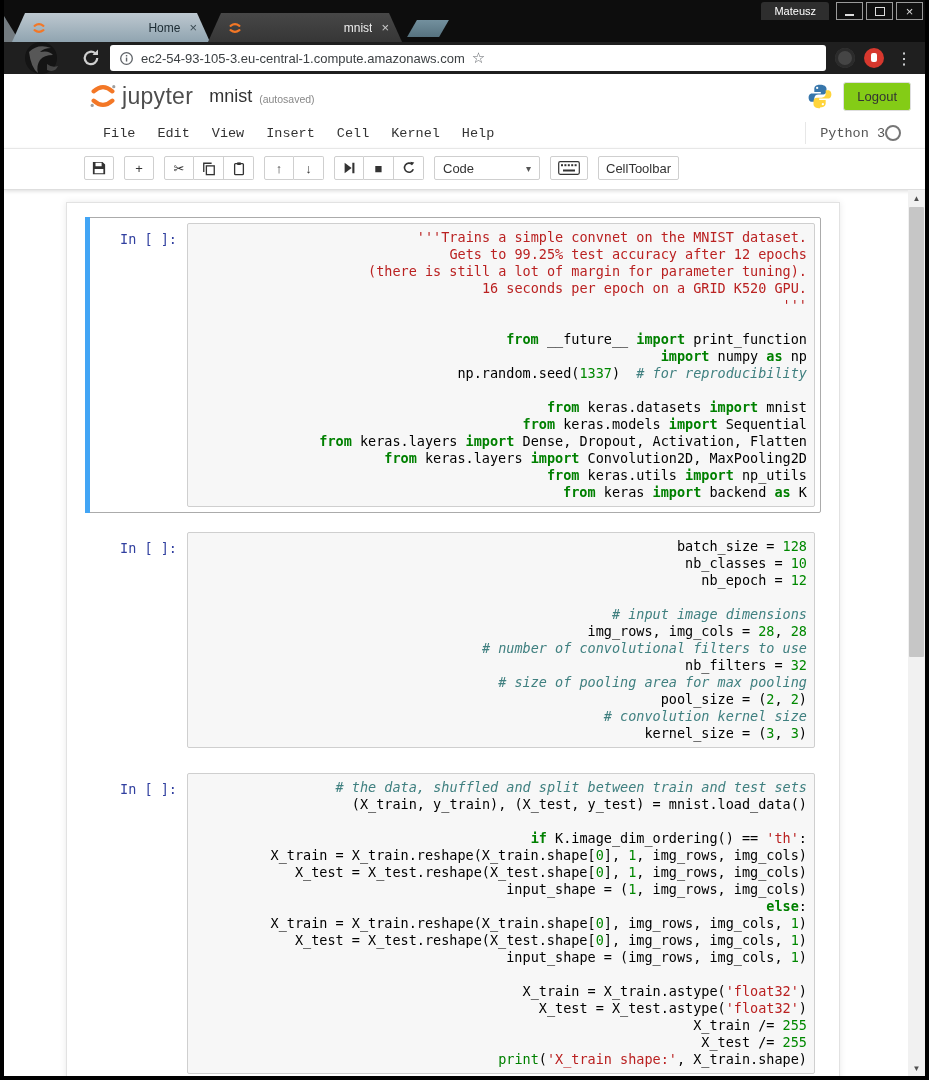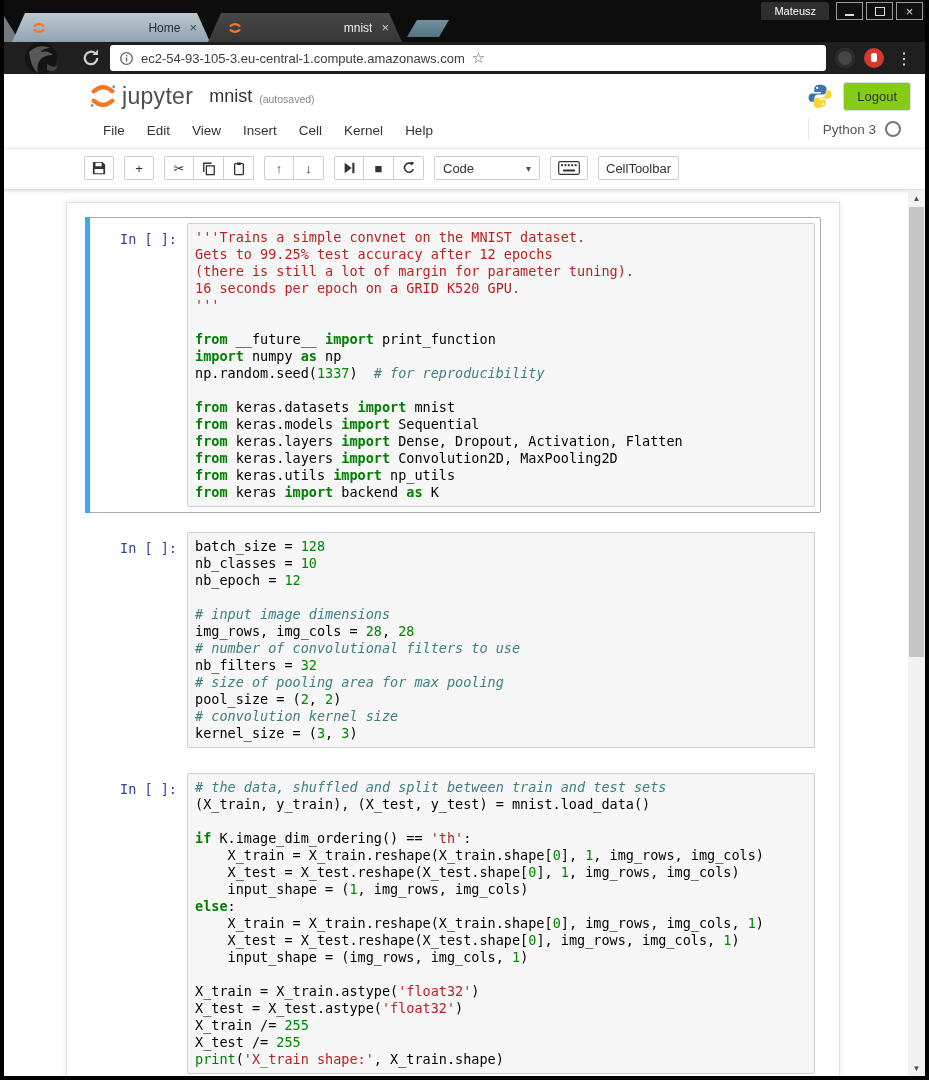--- a/index.html
+++ b/index.html
@@ -43,24 +43,24 @@
 
   
   .header-row{display:flex;align-items:center;height:44px;padding:0 14px 0 84px;flex:none;background:#fff;}
   .logo-text{font-size:23px;color:#4e4e4e;margin-left:4px;letter-spacing:.3px;}
   .nb-title{font-size:18px;color:#333;margin-left:16px;}
   .autosave{font-size:10.5px;color:#888;margin-left:7px;margin-top:5px;}
   .spacer{flex:1;}
   .logout-btn{border:1px solid #dedede;border-radius:3px;padding:6px 13px;font-size:13px;color:#333;
     background:#84cc16;margin-left:10px;}
 
-  .menubar{display:flex;align-items:flex-start;height:30px;padding:0 14px 0 88px;flex:none;background:#fff;
-    border-bottom:1px solid #f0f0f0;}
+  .menubar{display:flex;align-items:center;height:30px;padding:0 14px 0 88px;flex:none;background:#fff;
+    border-bottom:1px solid #f0f0f0;font-family:Liberation Mono, monospace;}
   .menu-item{padding:5px 11px;font-size:13.5px;color:#333;}
-  .kernel-area{margin-left:auto;display:flex;align-items:center;gap:9px;border-left:1px solid #e7e7e7;
+  .kernel-area{margin-left:auto;display:flex;align-items:center;gap:0;border-left:1px solid #e7e7e7;
     padding:3px 10px 3px 14px;color:#555;font-size:13.5px;}
   .kernel-circle{width:12px;height:12px;border:2px solid #767676;border-radius:50%;}
 
   
   .nb-toolbar{display:flex;align-items:center;gap:10px;padding:7px 0 9px 80px;flex:none;background:#fff;
     border-bottom:1px solid #dedede;box-shadow:0 1px 4px rgba(0,0,0,.15);position:relative;z-index:3;}
   .btn-group{display:flex;}
   .tbtn{height:24px;min-width:30px;background:#fff;border:1px solid #cfcfcf;display:flex;align-items:center;
     justify-content:center;padding:0 7px;color:#333;font-size:13px;box-sizing:border-box;border-radius:2px;}
   .btn-group .tbtn{border-radius:0;}
@@ -76,21 +76,21 @@
   .notebook-container{position:absolute;left:62px;top:12px;width:774px;height:1200px;box-sizing:border-box;
     background:#fff;border:1px solid #e2e2e2;box-shadow:0 0 7px rgba(0,0,0,.09);padding:14px 18px;}
   .cell{display:flex;border:1px solid transparent;padding:5px;position:relative;margin-bottom:13px;}
   .cell.selected{border-color:#ababab;border-radius:2px;}
   .cell.selected::before{content:"";position:absolute;left:-1px;top:-1px;bottom:-1px;width:5px;
     background:var(--selected_cell,#42A5F5);}
   .prompt{flex:none;width:96px;text-align:right;padding:8px 10px 0 0;box-sizing:border-box;
     font-family:"DejaVu Sans Mono",monospace;font-size:13.5px;line-height:17px;color:var(--prompt,#303F9F);}
   .input-area{flex:1;border:1px solid #cfcfcf;border-radius:2px;background:#f7f7f7;padding:5px 7px;
     overflow:hidden;min-width:0;}
-  pre.code{margin:0;font-family:"DejaVu Sans Mono",monospace;font-size:13.5px;line-height:17px;color:#000;}
+  pre.code{margin:0;font-family:"DejaVu Sans Mono",monospace;font-size:13.5px;line-height:17px;color:#000;text-align:right;}
   .cm-line{white-space:pre;}
   .tk-kw{color:var(--cm_keyword,#008000);font-weight:bold;}
   .tk-str{color:var(--cm_string,#BA2121);}
   .tk-com{color:var(--cm_comment,#408080);font-style:italic;margin-top:20px;}
   .tk-num{color:var(--cm_number,#008800);}
   .tk-bi{color:var(--cm_builtin,#008000);}
 
   
   .scrollbar{position:absolute;top:0;right:0;bottom:0;width:17px;background:#f1f1f1;z-index:5;}
   .sb-arrow{position:absolute;left:0;width:17px;height:16px;display:flex;align-items:center;

